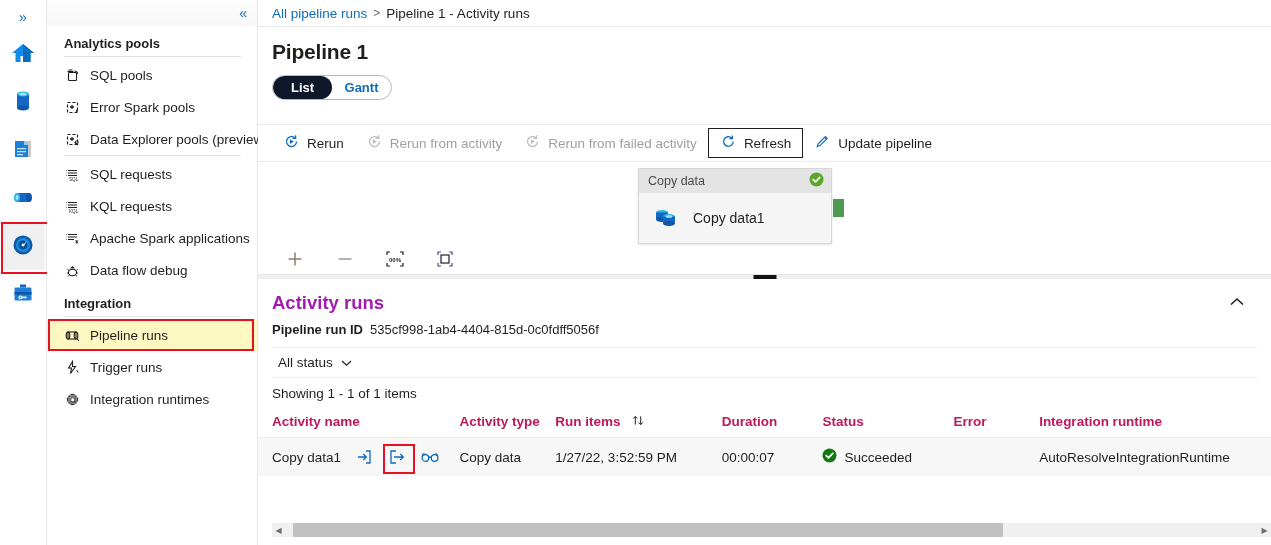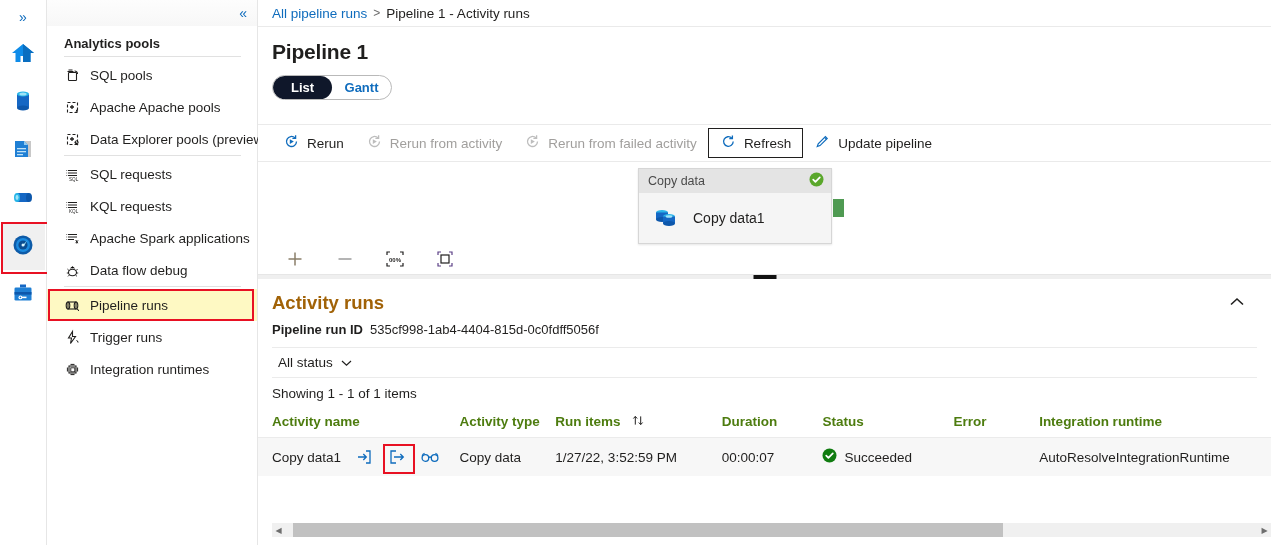--- a/index.html
+++ b/index.html
@@ -141,39 +141,39 @@
     position: absolute; left: 50%; transform: translateX(-50%);
     top: 0px; width: 23px; height: 4px; background: #121212;
   }
 
   
   .runs { flex: 1; padding: 0 0 0 0; position: relative; background: #fff; }
   .runs-head {
     display: flex; align-items: center; justify-content: space-between;
     padding: 12px 18px 0 14px;
   }
-  .runs-title { font-size: 18.5px; font-weight: bold; color: #a16207; }
+  .runs-title { font-size: 18.5px; font-weight: bold; color: #a21caf; }
   .runs-collapse { cursor: pointer; color: #201f1e; padding: 4px 8px; }
   .runid { padding: 8px 0 0 14px; font-size: 13px; display: flex; gap: 7px; }
   .runid .k { font-weight: bold; color: #201f1e; }
   .runid .v { color: #201f1e; }
   .filterbar {
     margin: 10px 14px 0 14px; border-top: 1px solid #ebebeb;
     border-bottom: 1px solid #ebebeb; height: 31px;
     display: flex; align-items: center;
   }
   .filter-dd {
     display: flex; align-items: center; gap: 8px; font-size: 13.5px;
     color: #201f1e; cursor: pointer; padding: 0 6px; height: 25px;
   }
   .showing { padding: 8px 0 0 14px; font-size: 13.5px; color: #201f1e; }
 
   table.grid { width: 100%; border-collapse: collapse; margin-top: 7px; table-layout: fixed; }
   table.grid th {
-    text-align: left; font-size: 13.5px; font-weight: bold; color: #4d7c0f;
+    text-align: left; font-size: 13.5px; font-weight: bold; color: #be185d;
     padding: 6px 0 8px 0; border-bottom: 1px solid #ebebeb; white-space: nowrap;
   }
   table.grid th:first-child, table.grid td:first-child { padding-left: 14px; }
   table.grid td {
     font-size: 13.5px; color: #201f1e; padding: 9px 0; white-space: nowrap;
     overflow: hidden;
   }
   table.grid tr.datarow { background: #f7f7f7; }
   .cell-name { display: flex; align-items: center; gap: 13px; }
   .row-ico { display: flex; align-items: center; justify-content: center; cursor: pointer; position: relative; width: 20px; height: 20px; }
@@ -287,21 +287,21 @@
     </div>
 
     <div class="nav-item">
       <span class="ico">
         <svg width="17" height="17" viewBox="0 0 17 17">
           <rect x="3.5" y="3.5" width="10" height="10" fill="none" stroke="#201f1e" stroke-width="1.1" stroke-dasharray="3 2"></rect>
           <path d="M8 6 v4 M6 8 h4" stroke="#201f1e" stroke-width="1.3"></path>
           <path d="M12 11 l1.6 1.6 M13.6 11 l-1.6 1.6 M12.8 10.6 v2.4" stroke="#201f1e" stroke-width="0.9"></path>
         </svg>
       </span>
-      <span class="lbl">Apache Apache pools</span>
+      <span class="lbl">Error Spark pools</span>
     </div>
 
     <div class="nav-item">
       <span class="ico">
         <svg width="17" height="17" viewBox="0 0 17 17">
           <rect x="3.5" y="3.5" width="10" height="10" fill="none" stroke="#201f1e" stroke-width="1.1" stroke-dasharray="3 2"></rect>
           <path d="M8 6 v4 M6 8 h4" stroke="#201f1e" stroke-width="1.3"></path>
           <path d="M11 11 l3 3" stroke="#201f1e" stroke-width="1.1"></path>
           <circle cx="12.6" cy="11.4" r="1.6" fill="none" stroke="#201f1e" stroke-width="1"></circle>
         </svg>
@@ -348,20 +348,21 @@
       <span class="ico">
         <svg width="17" height="17" viewBox="0 0 17 17">
           <ellipse cx="8.5" cy="10.5" rx="4" ry="3.2" fill="none" stroke="#201f1e" stroke-width="1.1"></ellipse>
           <path d="M5 8.6 l-1.6 -1.6 M12 8.6 l1.6 -1.6 M4.6 11 h-1.8 M12.4 11 h1.8 M5.4 13 l-1.4 1.4 M11.6 13 l1.4 1.4" stroke="#201f1e" stroke-width="0.9"></path>
           <path d="M6.5 6.2 q2 -3 4 0" stroke="#201f1e" stroke-width="1"></path>
         </svg>
       </span>
       <span class="lbl">Data flow debug</span>
     </div>
 
+    <div class="nav-group-title">Integration</div>
     <div class="nav-rule"></div>
 
     <div class="nav-item selected">
       <span class="ico">
         <svg width="17" height="17" viewBox="0 0 17 17">
           <rect x="4" y="5" width="8" height="7" fill="none" stroke="#201f1e" stroke-width="1.1"></rect>
           <ellipse cx="4" cy="8.5" rx="1.8" ry="3.5" fill="none" stroke="#201f1e" stroke-width="1.1"></ellipse>
           <ellipse cx="12" cy="8.5" rx="1.8" ry="3.5" fill="none" stroke="#201f1e" stroke-width="1.1"></ellipse>
           <path d="M13 12 q1.6 0.4 1.6 2" stroke="#201f1e" stroke-width="1"></path>
         </svg>

